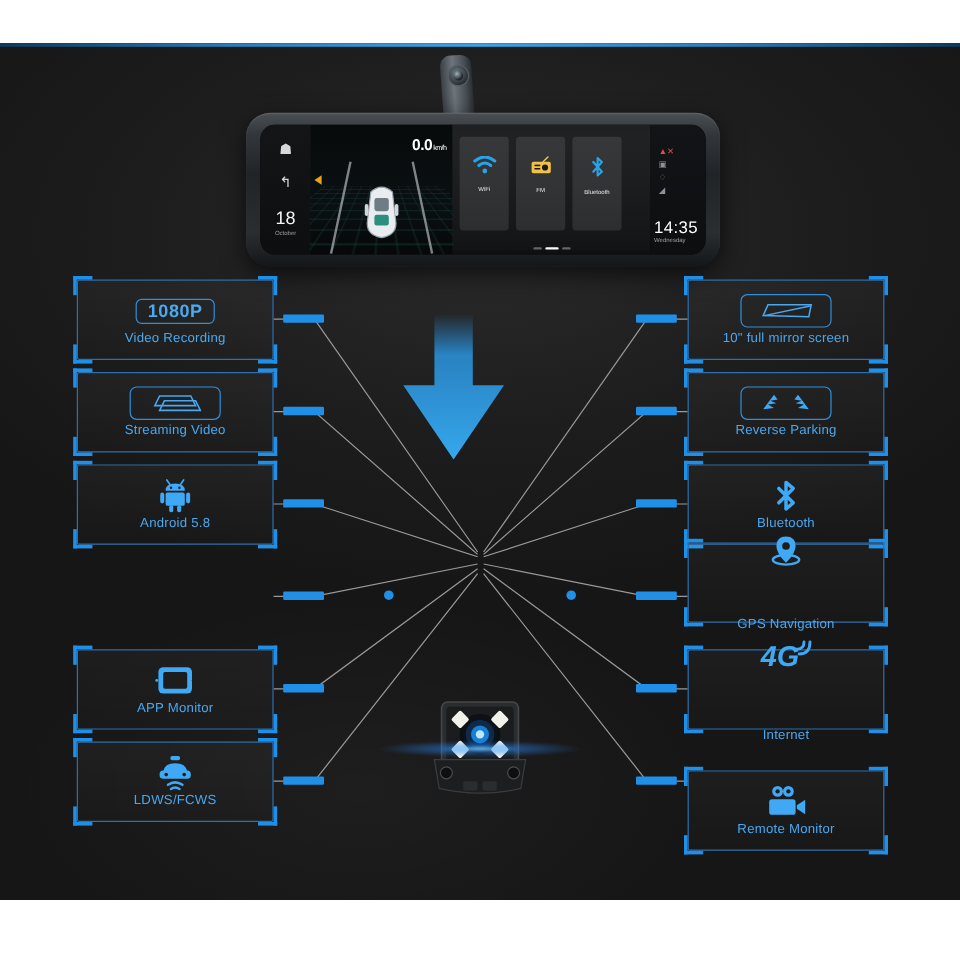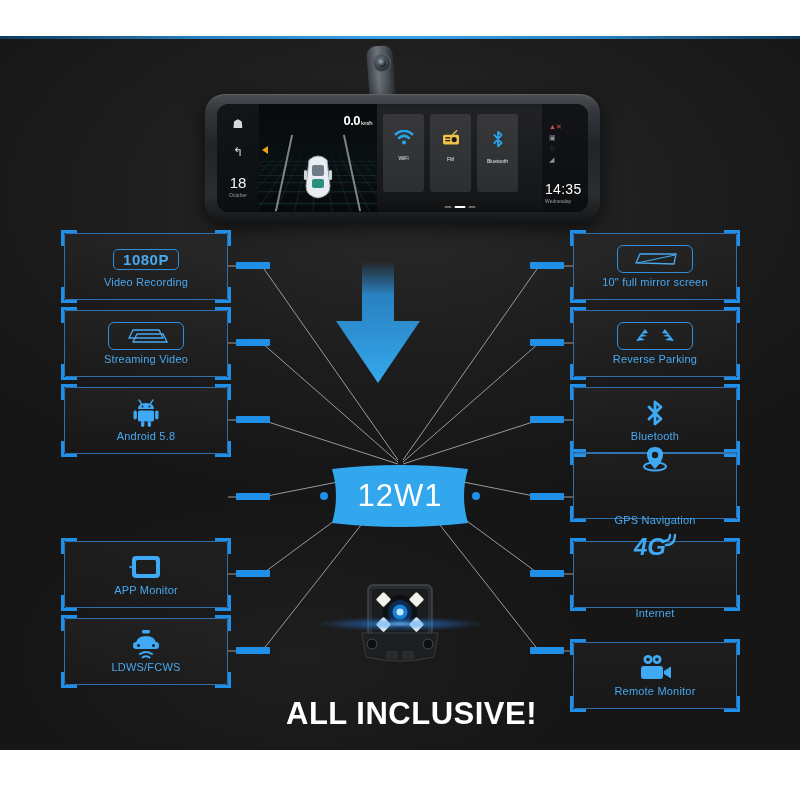--- a/index.html
+++ b/index.html
@@ -420,26 +420,20 @@
           <circle cx="20" cy="5.5" r="4.5" fill="#3fa9f5"></circle>
           <circle cx="11" cy="5.5" r="1.8" fill="#1d1d1d"></circle>
           <circle cx="20" cy="5.5" r="1.8" fill="#1d1d1d"></circle>
           <rect x="4" y="12" width="22" height="13" rx="2.4" fill="#3fa9f5"></rect>
           <path d="M27 17 L34 12.5 L34 24.5 L27 20 Z" fill="#3fa9f5"></path>
         </svg>
       </div>
       <div class="f-label">Remote Monitor</div>
     </div>
 
-    <div class="badge">
-      <svg width="152" height="70" viewBox="0 0 152 70">
-        <path d="M8 8 Q76 0 144 8 Q136 35 144 62 Q76 70 8 62 Q16 35 8 8 Z" fill="#32a7ee"></path>
-      </svg>
-      <div class="badge-txt">12W1</div>
-    </div>
 
     <div class="cam">
       <div class="cam-flare"></div>
       <svg width="120" height="98" viewBox="0 0 120 98">
         <rect x="28" y="4" width="64" height="54" rx="5" fill="#2a2c2e" stroke="#45484b" stroke-width="1.4"></rect>
         <rect x="32" y="8" width="56" height="46" rx="3" fill="#1a1c1e"></rect>
         <circle cx="60" cy="31" r="17" fill="#0d1014"></circle>
         <circle cx="60" cy="31" r="12" fill="#0d2a4a"></circle>
         <circle cx="60" cy="31" r="7.5" fill="#1a7fd4"></circle>
         <circle cx="60" cy="31" r="3.5" fill="#bfe6ff"></circle>
@@ -448,16 +442,15 @@
         <rect x="38" y="38" width="11" height="11" rx="1.5" fill="#f2f2ea" transform="rotate(45 43.5 43.5)"></rect>
         <rect x="71" y="38" width="11" height="11" rx="1.5" fill="#f2f2ea" transform="rotate(45 76.5 43.5)"></rect>
         <path d="M22 52 L98 52 L94 76 Q60 84 26 76 Z" fill="#1c1e20" stroke="#3a3d40" stroke-width="1"></path>
         <circle cx="32" cy="63" r="5" fill="#0d0f11" stroke="#4a4d50" stroke-width="1"></circle>
         <circle cx="88" cy="63" r="5" fill="#0d0f11" stroke="#4a4d50" stroke-width="1"></circle>
         <rect x="46" y="70" width="12" height="8" rx="1.5" fill="#2a2c2e"></rect>
         <rect x="62" y="70" width="12" height="8" rx="1.5" fill="#2a2c2e"></rect>
       </svg>
     </div>
 
-    <div class="all-inc">ALL INCLUSIVE!</div>
 
   </div>
 </div>
 
 </body></html>

